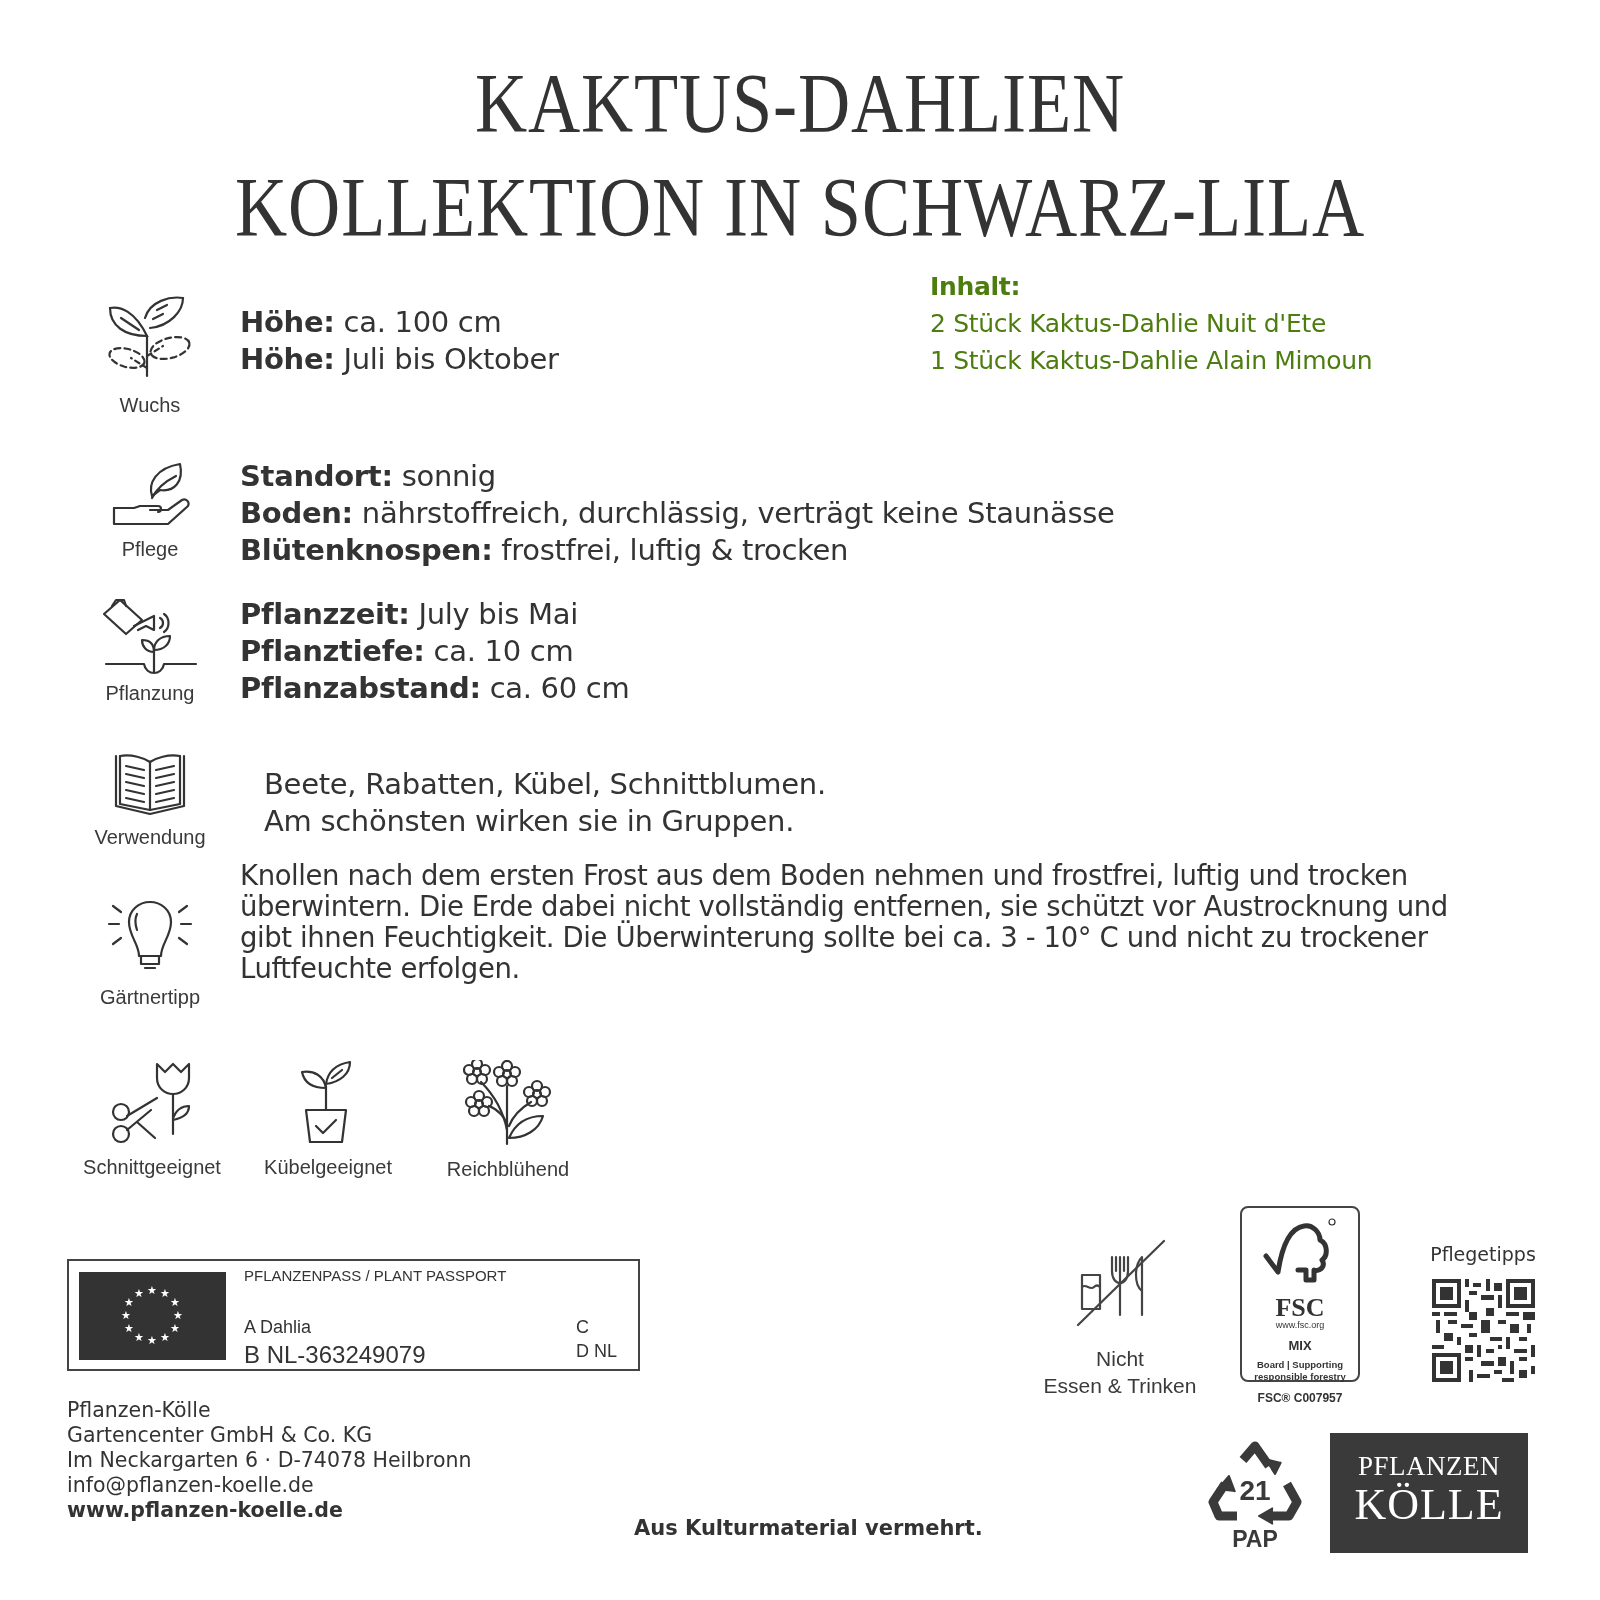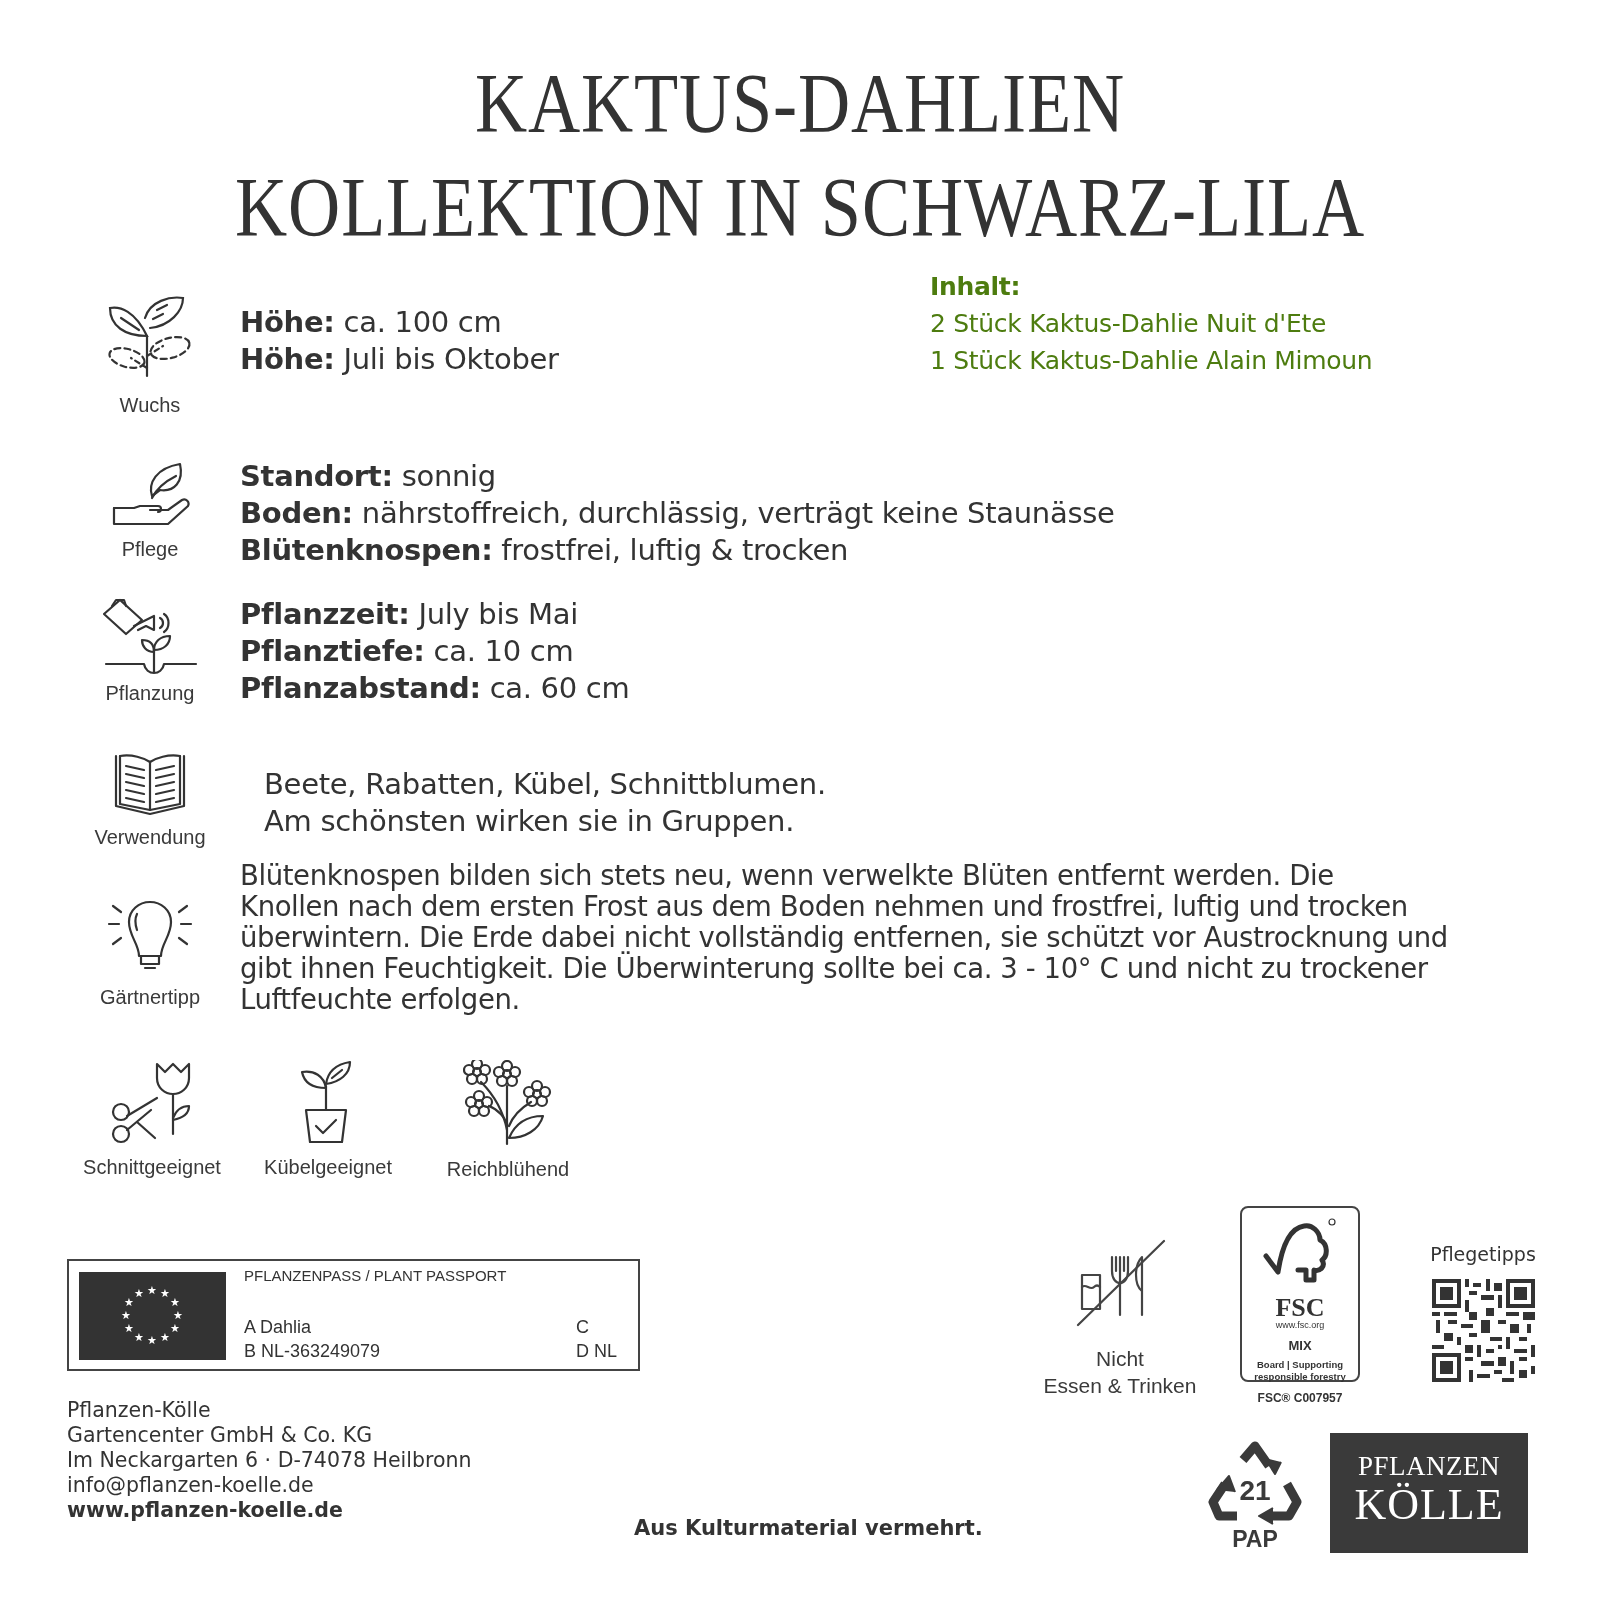--- a/index.html
+++ b/index.html
@@ -31,21 +31,21 @@
     .feature { position: absolute; top: 1060px; width: 180px; text-align: center; }
     .feature .icon-label { font-size: 20px; margin-top: 8px; }
 
     .passport {
       position: absolute; left: 67px; top: 1259px; width: 573px; height: 112px;
       border: 2px solid #444; background: #fff;
     }
     .eu-flag { position: absolute; left: 10px; top: 11px; width: 147px; height: 88px; background: #333; }
     .pp-title { position: absolute; left: 175px; top: 6px; font-size: 15px; color: #333; font-family: "Liberation Sans", sans-serif; }
     .pp-a { position: absolute; left: 175px; top: 56px; font-size: 18px; color: #333; font-family: "Liberation Sans", sans-serif; }
-    .pp-b { position: absolute; left: 175px; top: 80px; font-size: 18px; color: #333; font-family: "Liberation Sans", sans-serif; }
+    .pp-b { position: absolute; left: 175px; top: 80px; font-size: 24px; color: #333; font-family: "Liberation Sans", sans-serif; }
     .pp-c { position: absolute; left: 507px; top: 56px; font-size: 18px; color: #333; font-family: "Liberation Sans", sans-serif; }
     .pp-d { position: absolute; left: 507px; top: 80px; font-size: 18px; color: #333; font-family: "Liberation Sans", sans-serif; }
 
     .address { position: absolute; left: 67px; top: 1398px; font-size: 20.5px; line-height: 25px; color: #333; font-family: "DejaVu Sans", sans-serif; }
     .address .web { font-weight: bold; }
 
     .kultur { position: absolute; left: 0; width: 1600px; text-align: center; top: 1516px; font-size: 21px; font-weight: bold; color: #333; padding-left: 0; }
     .kultur span { position: absolute; left: 634px; white-space: nowrap; }
 
     .noeat { position: absolute; left: 1030px; top: 1235px; width: 180px; text-align: center; }
@@ -168,21 +168,20 @@
       <path d="M40 68 L50 68"></path>
       <path d="M32 14 C30 18 30 24 32 30"></path>
       <path d="M4 24 L14 24 M76 24 L86 24"></path>
       <path d="M8 6 L16 12 M82 6 L74 12"></path>
       <path d="M8 44 L16 38 M82 44 L74 38"></path>
     </svg>
     <div class="icon-label" style="margin-top:14px;">Gärtnertipp</div>
   </div>
 </div>
 <div class="tipp">
-  <div class="line">Blütenknospen bilden sich stets neu, wenn verwelkte Blüten entfernt werden. Die</div>
   <div class="line">Knollen nach dem ersten Frost aus dem Boden nehmen und frostfrei, luftig und trocken</div>
   <div class="line">überwintern. Die Erde dabei nicht vollständig entfernen, sie schützt vor Austrocknung und</div>
   <div class="line">gibt ihnen Feuchtigkeit. Die Überwinterung sollte bei ca. 3 - 10° C und nicht zu trockener</div>
   <div class="line">Luftfeuchte erfolgen.</div>
 </div>
 
 <div class="feature" style="left:62px;">
   <svg width="90" height="84" viewBox="0 0 90 84" fill="none" stroke="#333" stroke-width="2.2" stroke-linecap="round" stroke-linejoin="round">
     <path d="M50 4 L58 12 L66 4 L74 12 L82 4 L82 18 C82 28 74 34 66 34 C58 34 50 28 50 18 Z"></path>
     <path d="M66 34 L66 74"></path>

